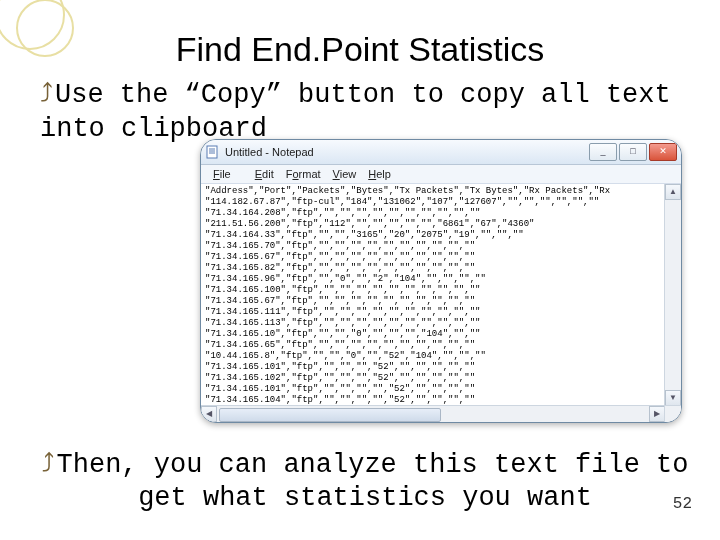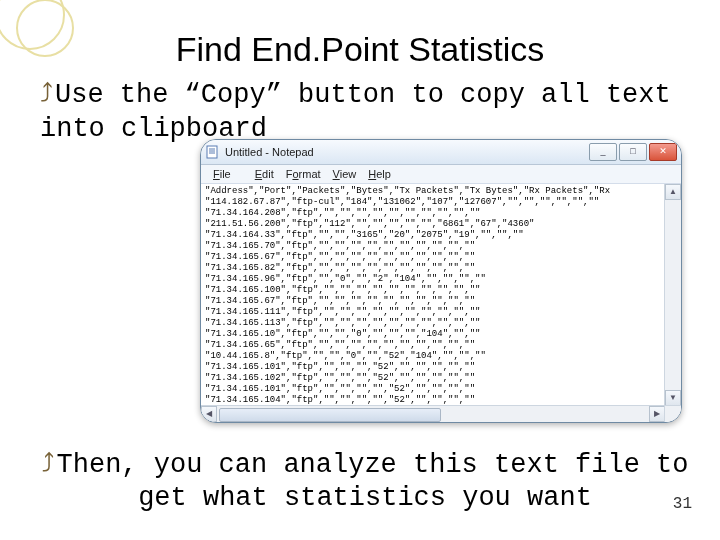--- a/index.html
+++ b/index.html
@@ -285,16 +285,16 @@
           </div>
           <div class="np-corner"></div>
         </div>
       </div>
     </div>
   </div>
 
   <div class="bottom-section">
     <div class="bullet" style="position:relative;text-align:center;">
       <span class="glyph">⤴</span><span>Then, you can analyze this text file to get what statistics you want</span>
-      <span class="page-num">31</span>
+      <span class="page-num">52</span>
     </div>
   </div>
 </div>
 
 </body></html>

